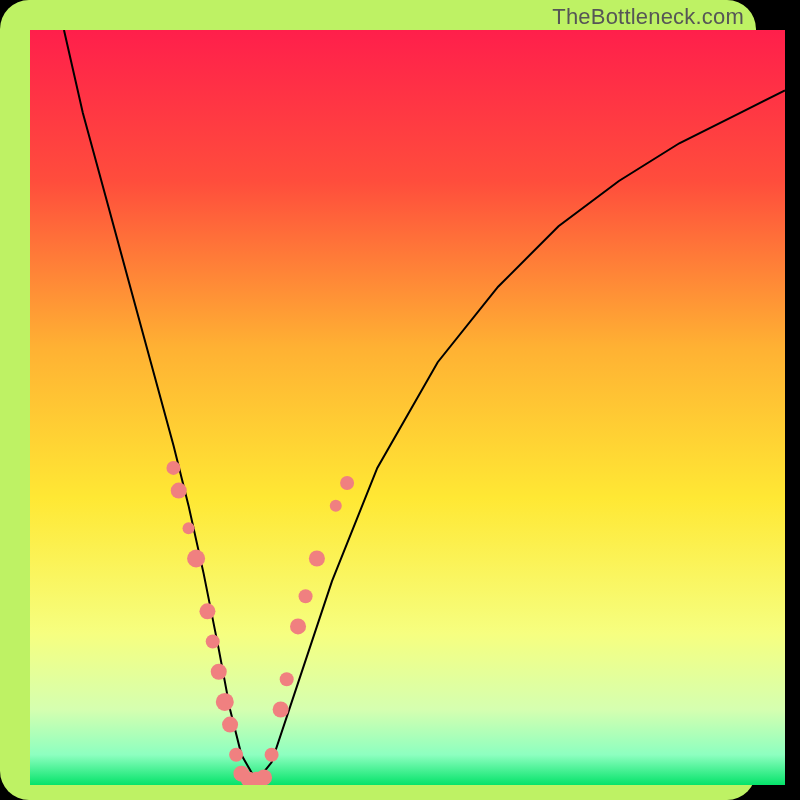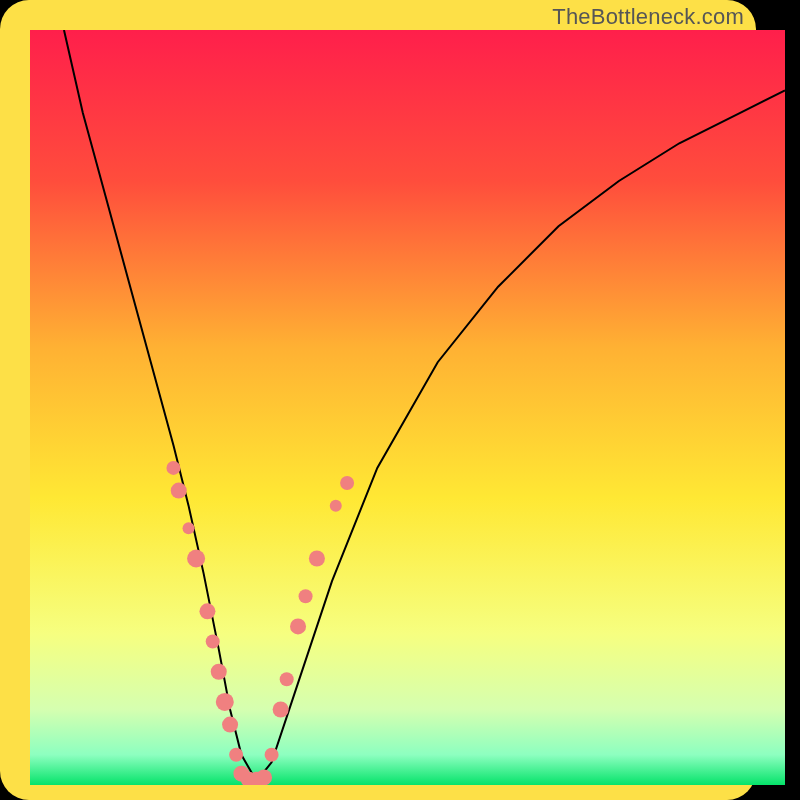--- a/index.html
+++ b/index.html
@@ -10,21 +10,21 @@
     overflow: hidden;
     background: #000;
     font-family: Arial, Helvetica, sans-serif;
   }
   .frame {
     position: absolute;
     left: 0;
     top: 0;
     width: 756px;
     height: 800px;
-    background: #fde047;
+    background: #bef264;
     border-radius: 29px;
   }
   .plot-area {
     position: absolute;
     left: 30px;
     top: 30px;
     width: 755px;
     height: 755px;
     overflow: hidden;
   }

